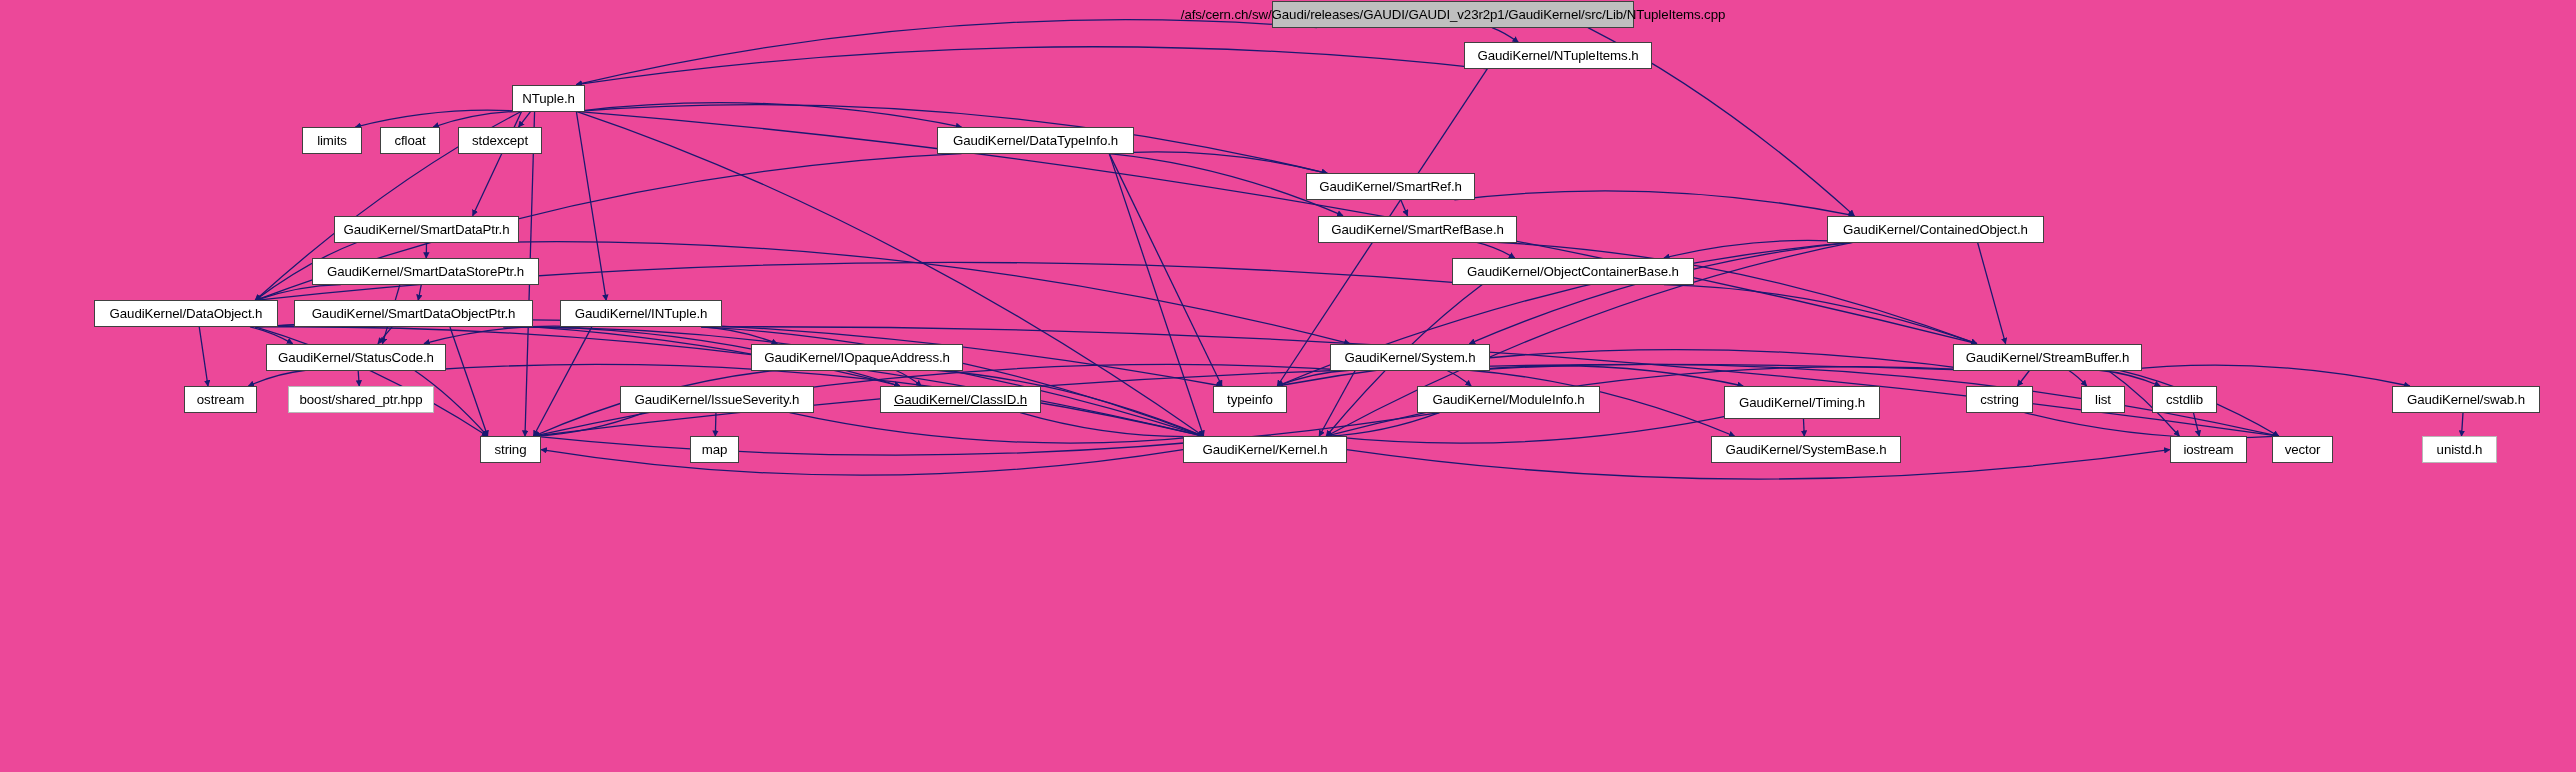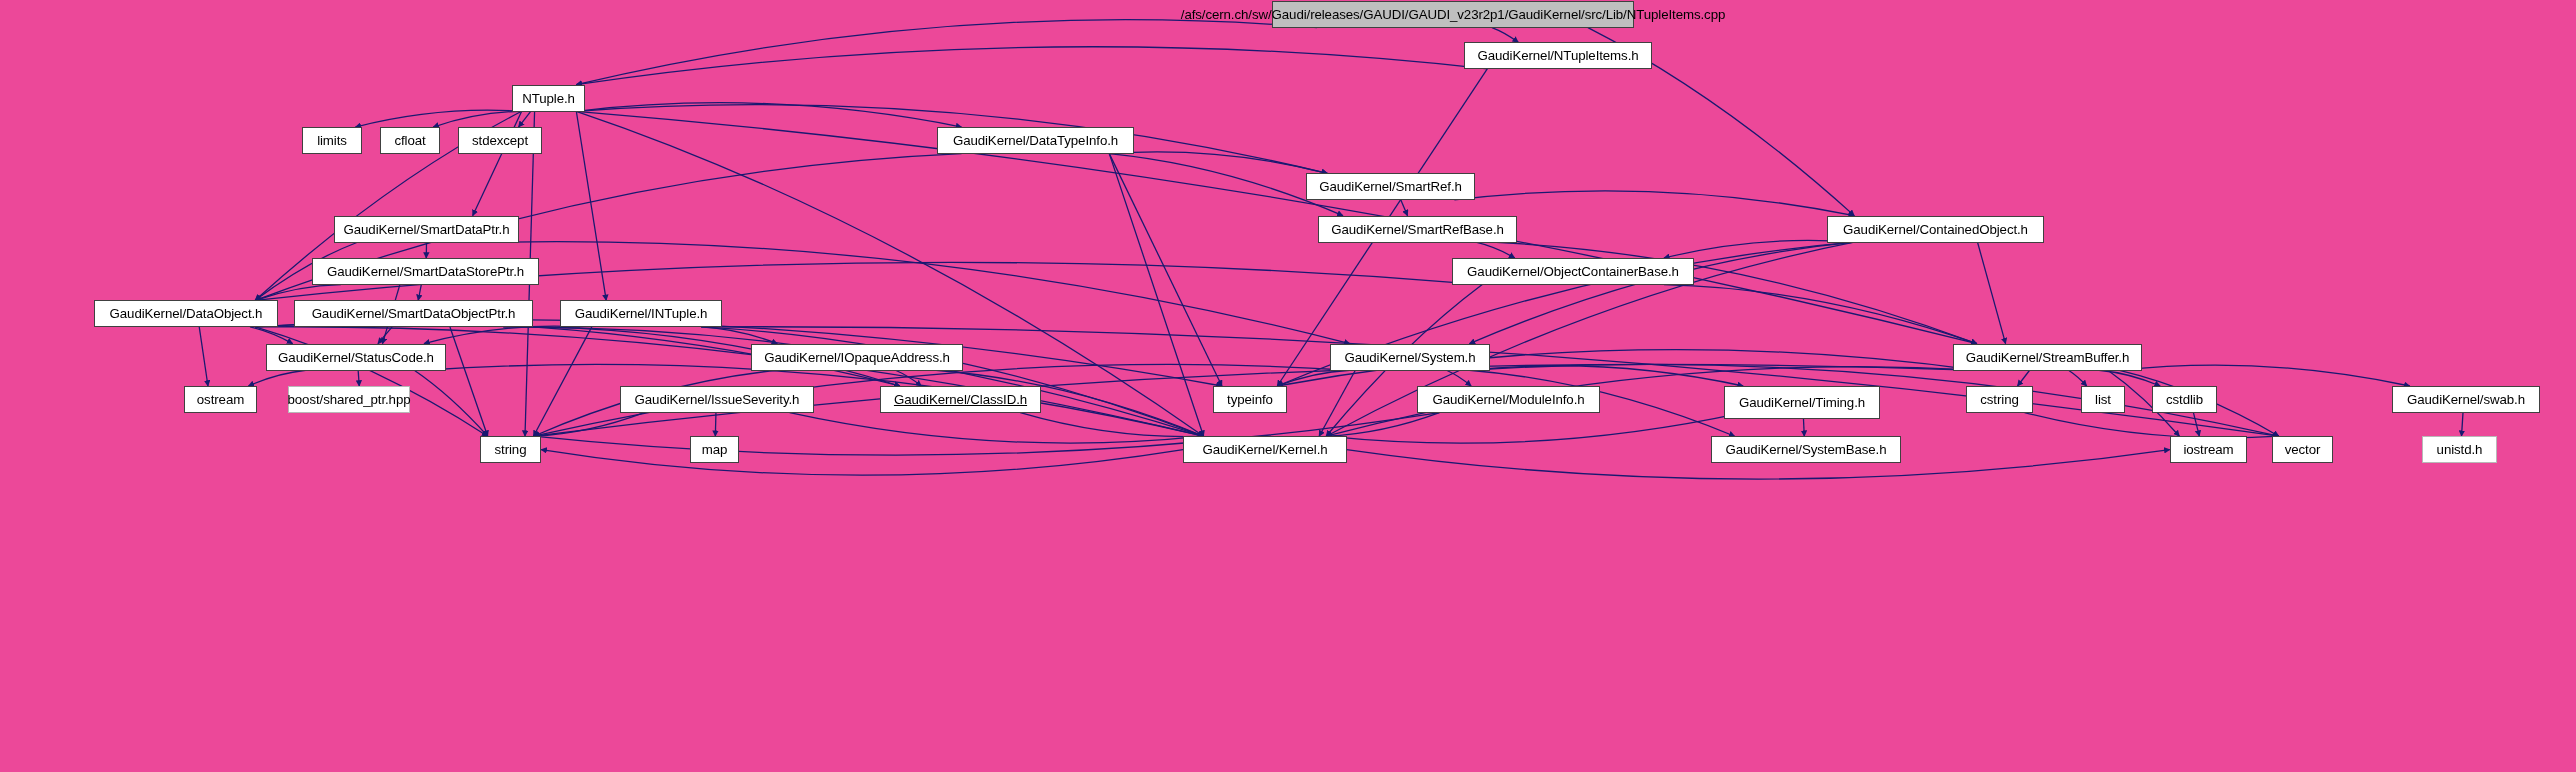--- a/index.html
+++ b/index.html
@@ -212,21 +212,21 @@
       </div>
       <div class="node" style="left: 1330px; top: 344px; width: 160px; height: 26.6px;">
         <span class="node-label">GaudiKernel/System.h</span>
       </div>
       <div class="node" style="left: 1953px; top: 344px; width: 189px; height: 26.6px;">
         <span class="node-label">GaudiKernel/StreamBuffer.h</span>
       </div>
       <div class="node" style="left: 184px; top: 386px; width: 73px; height: 26.6px;">
         <span class="node-label">ostream</span>
       </div>
-      <div class="node faded" style="left: 288px; top: 386px; width: 122px; height: 26.6px;">
+      <div class="node faded" style="left: 288px; top: 386px; width: 146px; height: 26.6px;">
         <span class="node-label">boost/shared_ptr.hpp</span>
       </div>
       <div class="node" style="left: 620px; top: 386px; width: 194px; height: 26.6px;">
         <span class="node-label">GaudiKernel/IssueSeverity.h</span>
       </div>
       <div class="node" style="left: 880px; top: 386px; width: 161px; height: 26.6px; text-decoration: underline;">
         <span class="node-label">GaudiKernel/ClassID.h</span>
       </div>
       <div class="node" style="left: 1213px; top: 386px; width: 74px; height: 26.6px;">
         <span class="node-label">typeinfo</span>

